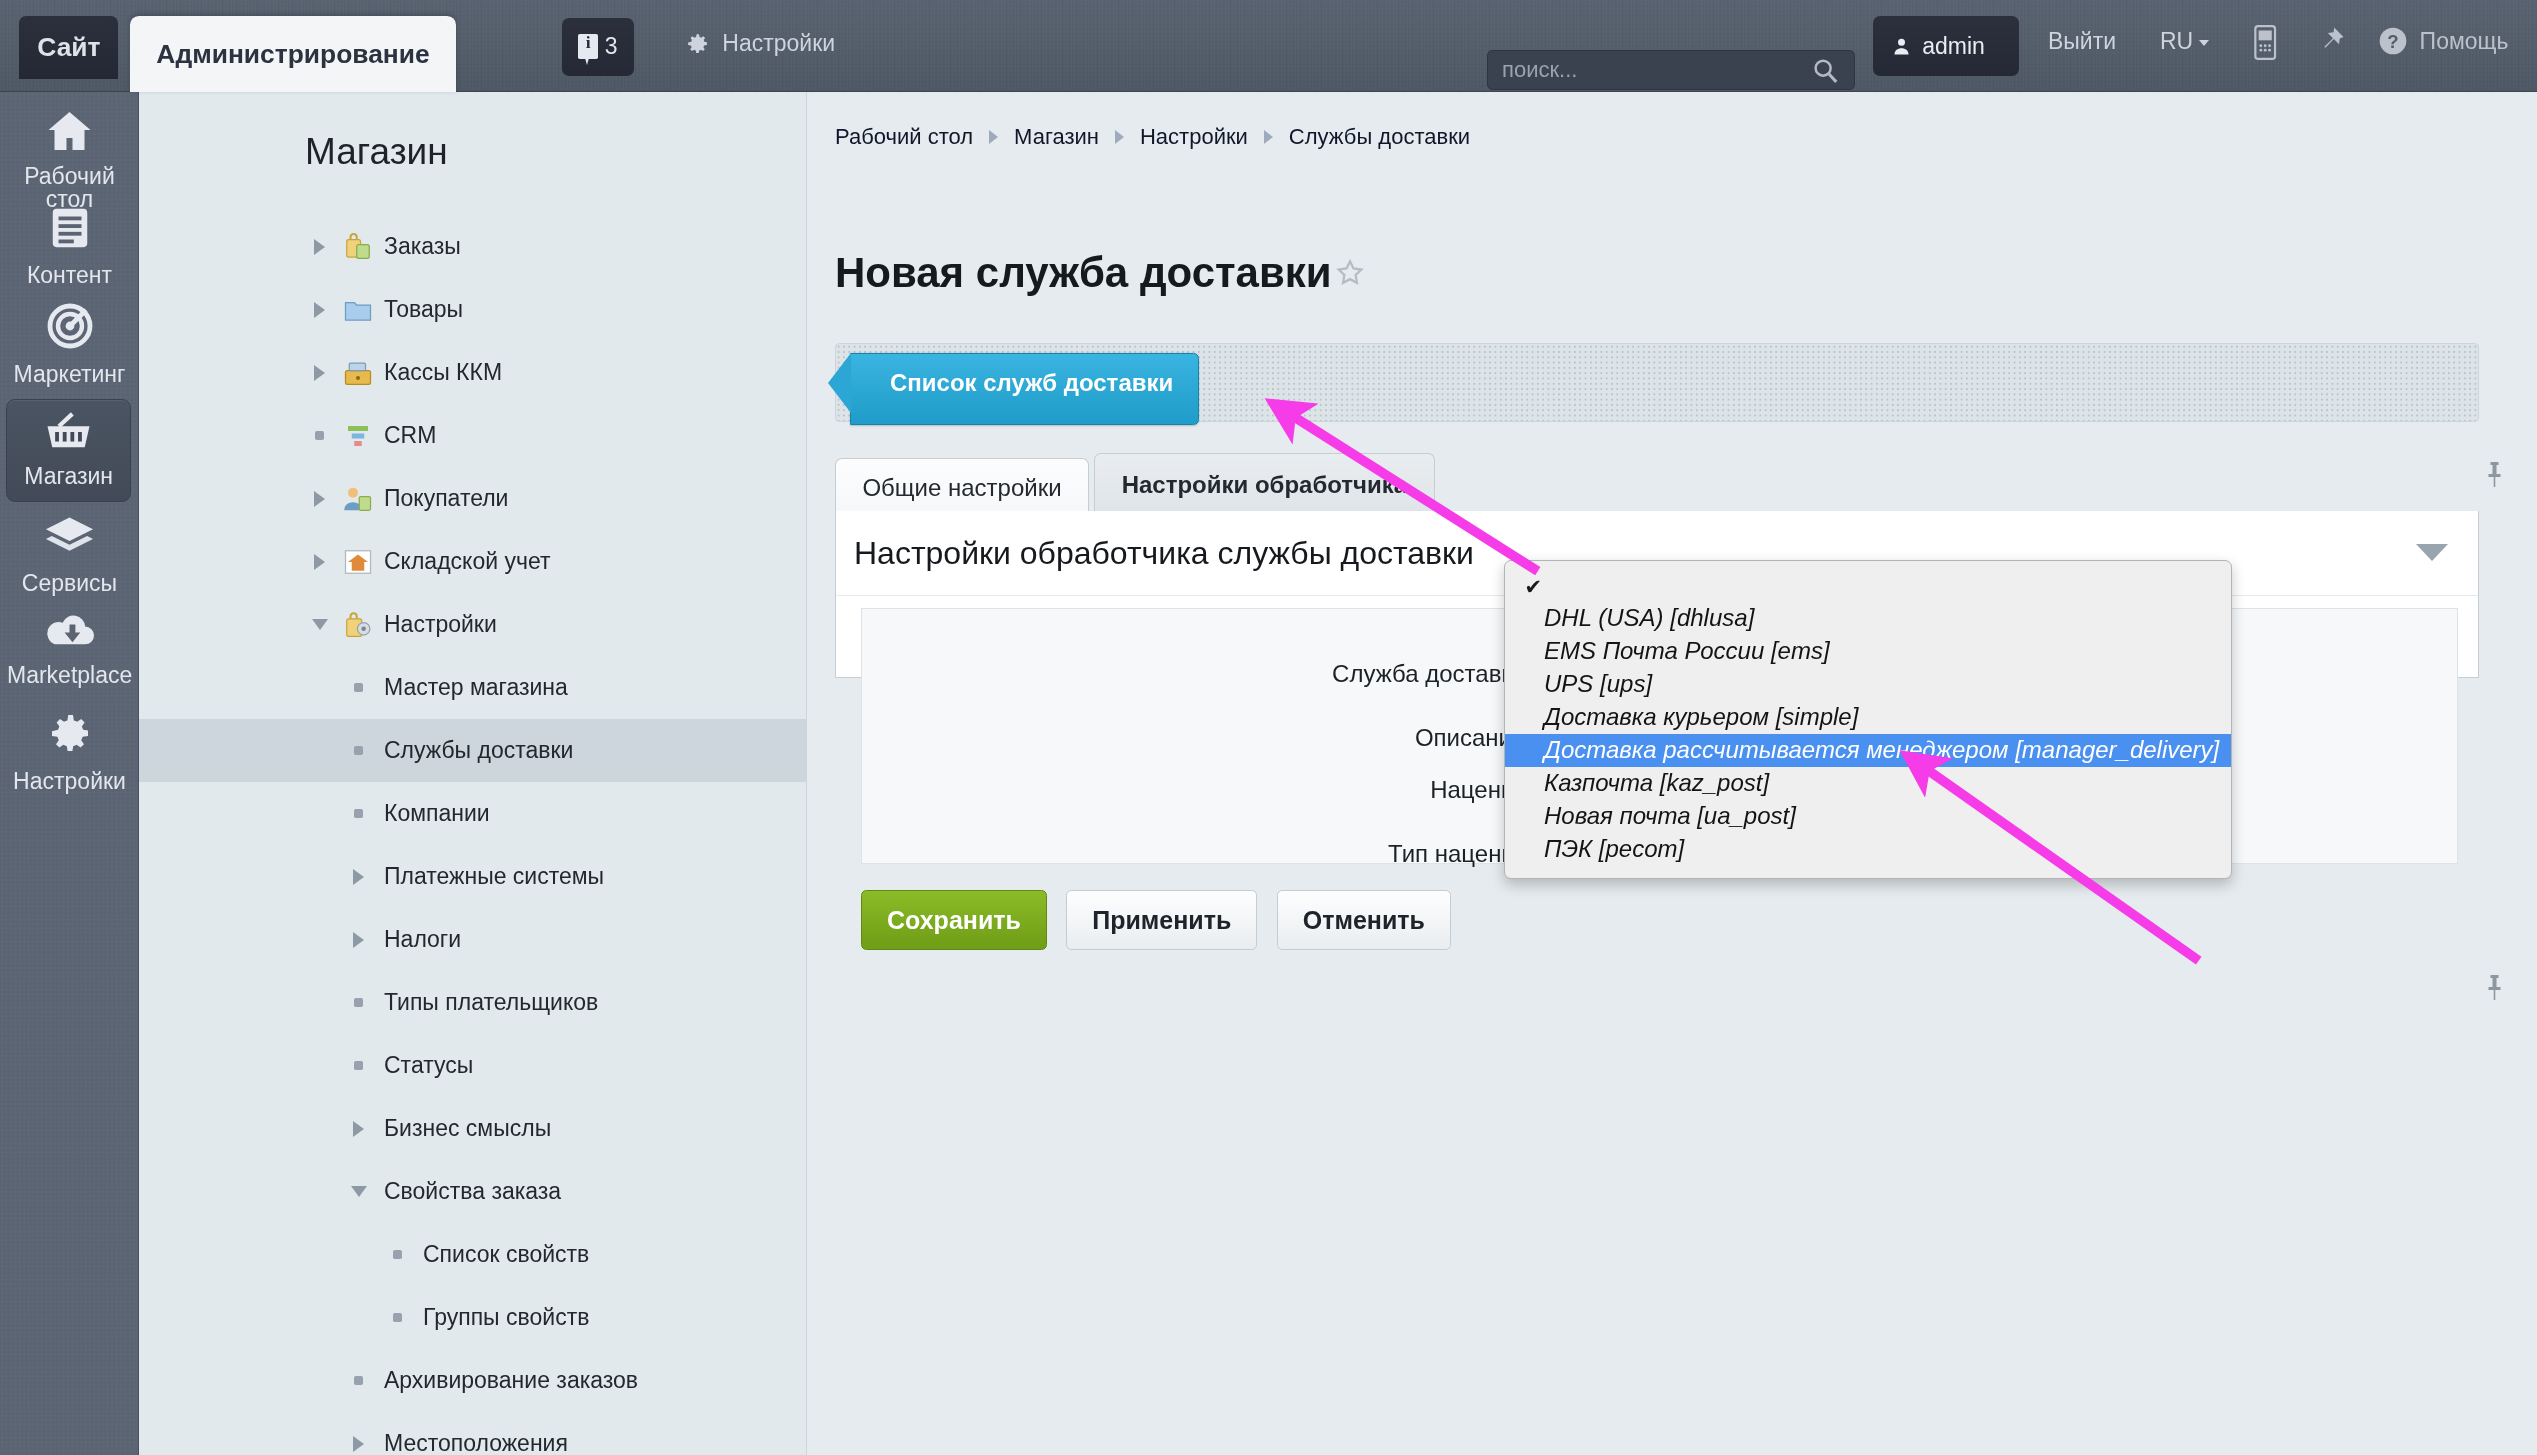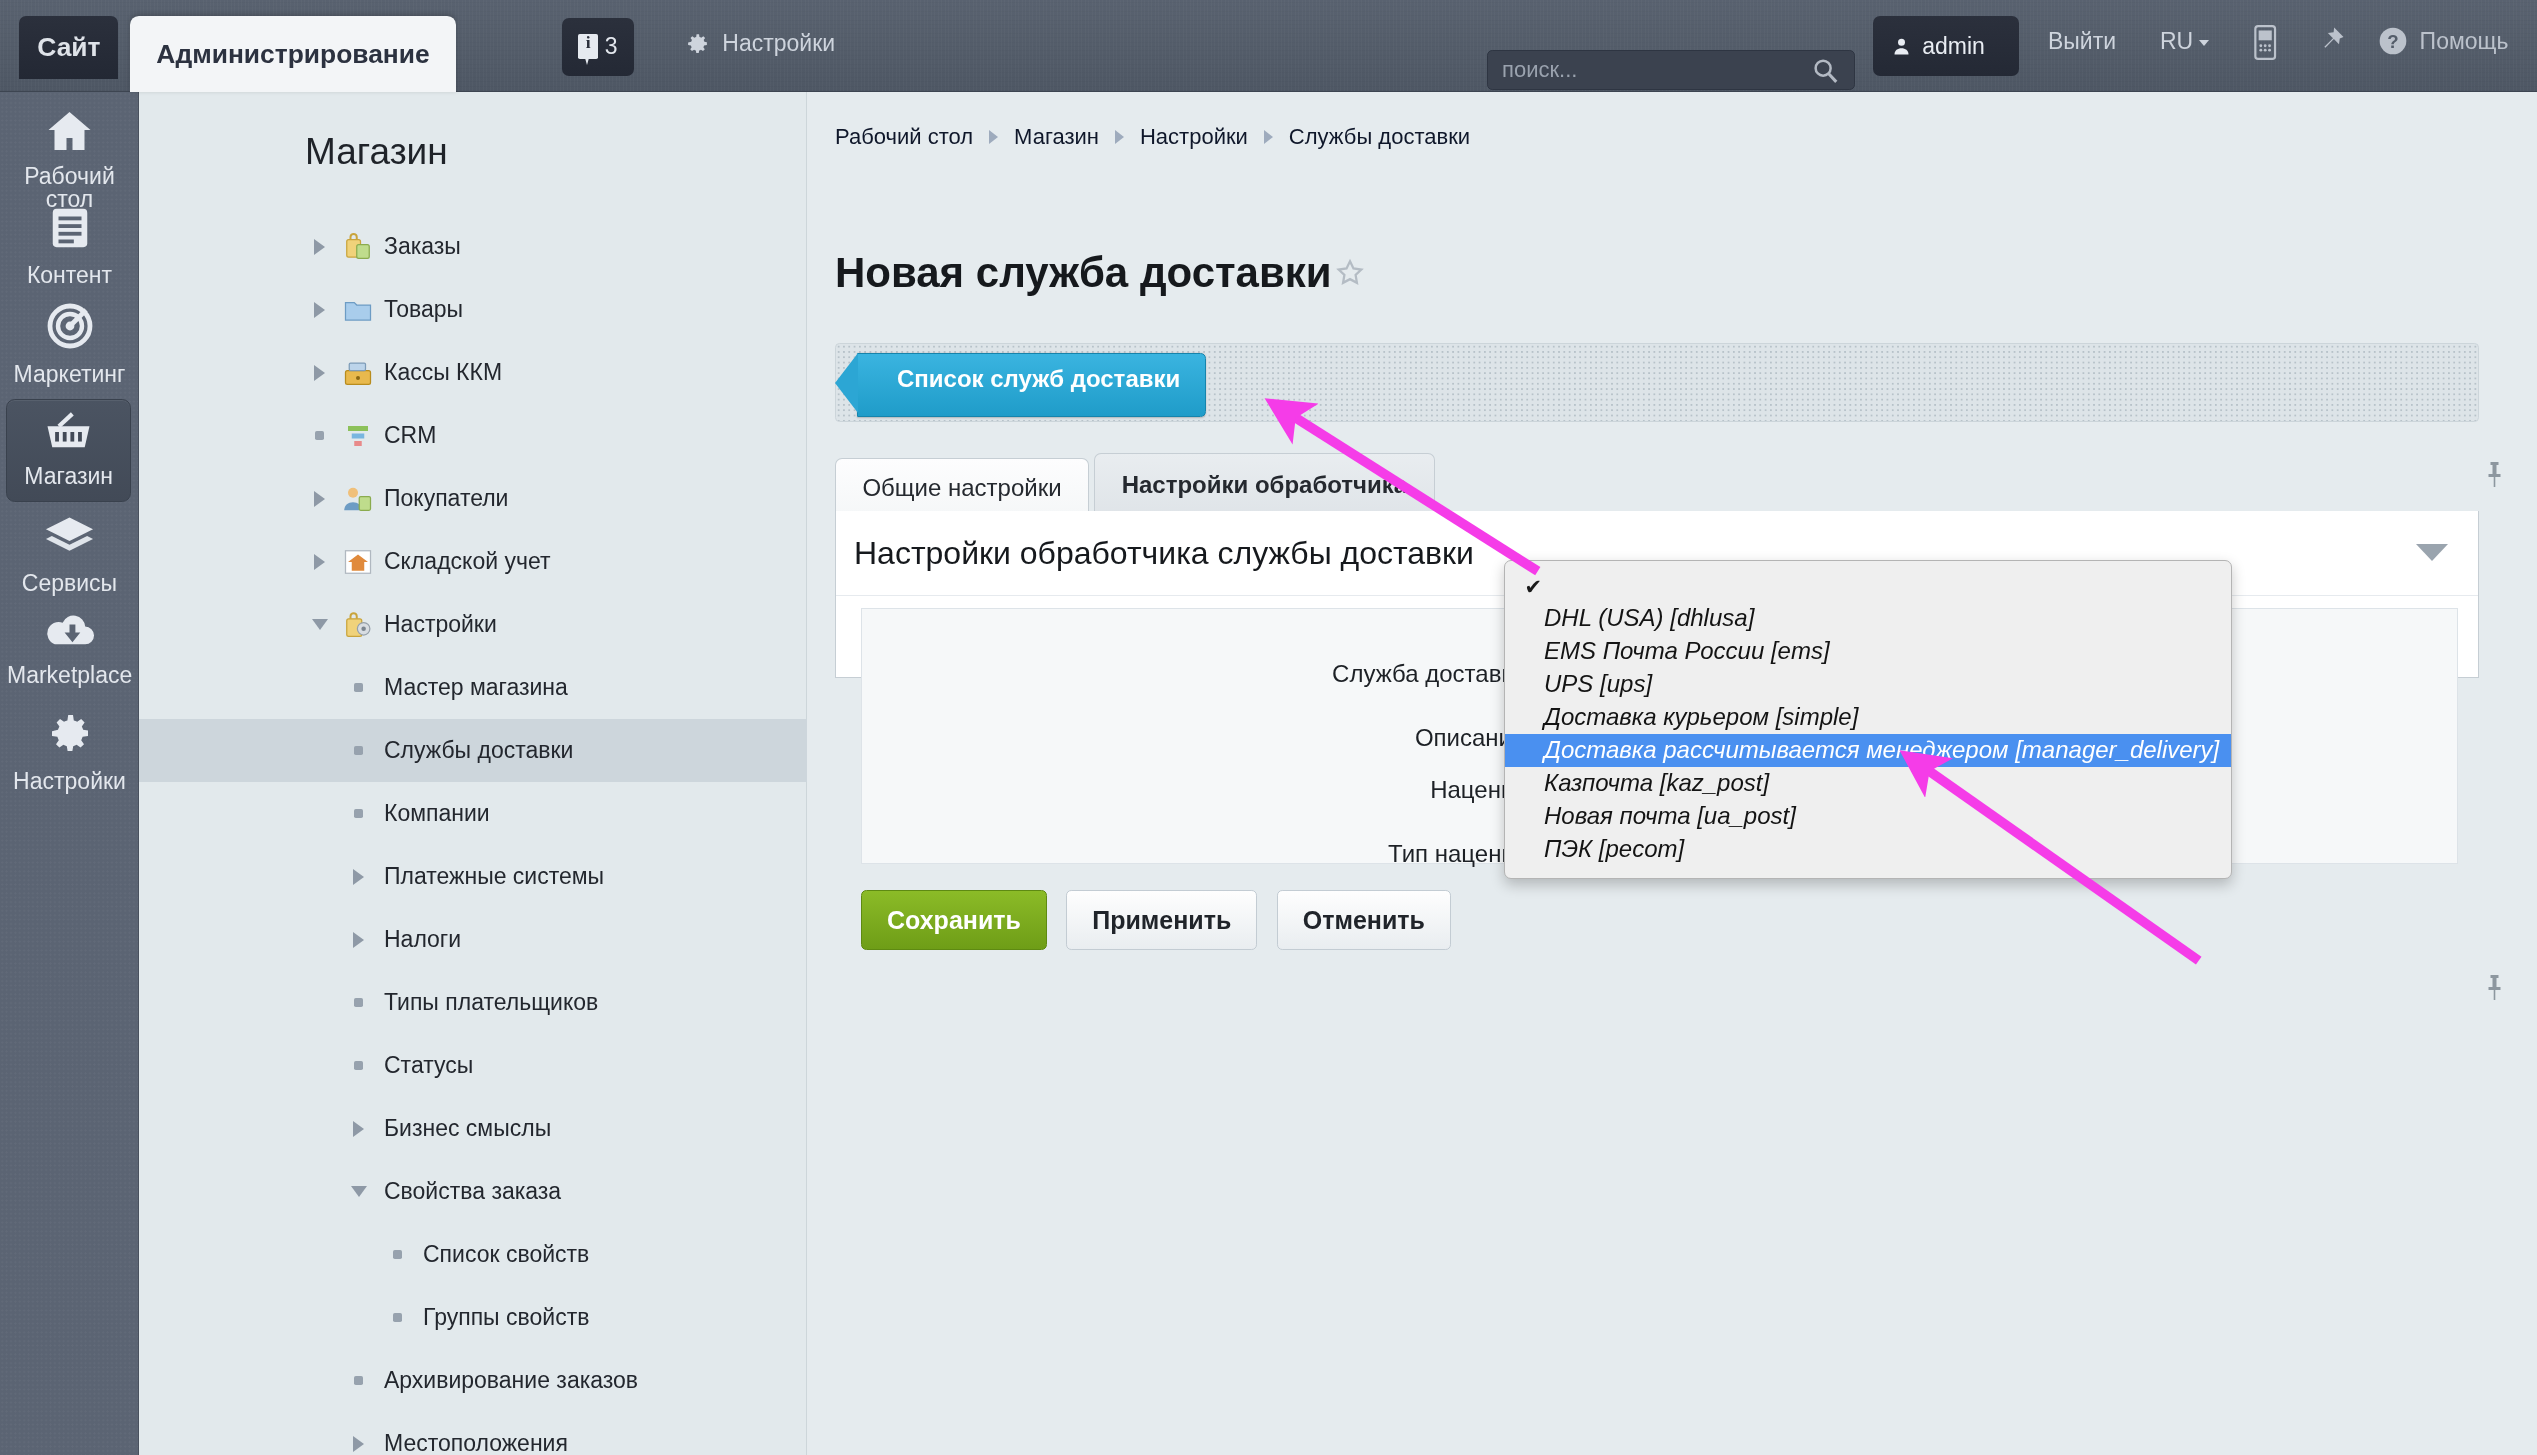--- a/index.html
+++ b/index.html
@@ -196,21 +196,21 @@
   .star-ico { width: 32px; height: 32px; }
 
   .toolbar-panel {
     position: absolute; left: 28px; top: 251px; width: 1644px; height: 79px;
     background: #dde4e8;
     background-image: radial-gradient(rgba(145,160,170,.5) 0.9px, transparent 0.9px);
     background-size: 5.3px 5.3px;
     border: 0.9px solid #ccd5da; border-radius: 4.4px;
   }
   .arrow-btn {
-    position: absolute; left: 21px; top: 8.8px; height: 64px;
+    position: absolute; left: 14px; top: 8.8px; height: 72px;
     padding: 0 25px 12px 39px;
     background: linear-gradient(to bottom, #3ab4e0, #1f9cc9);
     border: 0.9px solid #1684ac; border-radius: 0 5.3px 5.3px 0;
     color: #fff; font-size: 24px; font-weight: 600;
     display: flex; align-items: center;
     box-shadow: 0 0.9px 1.8px rgba(0,0,0,.2);
   }
   .arrow-btn::before {
     content: ""; position: absolute; left: -23px; top: -0.9px;
     border-top: 30px solid transparent; border-bottom: 30px solid transparent;

